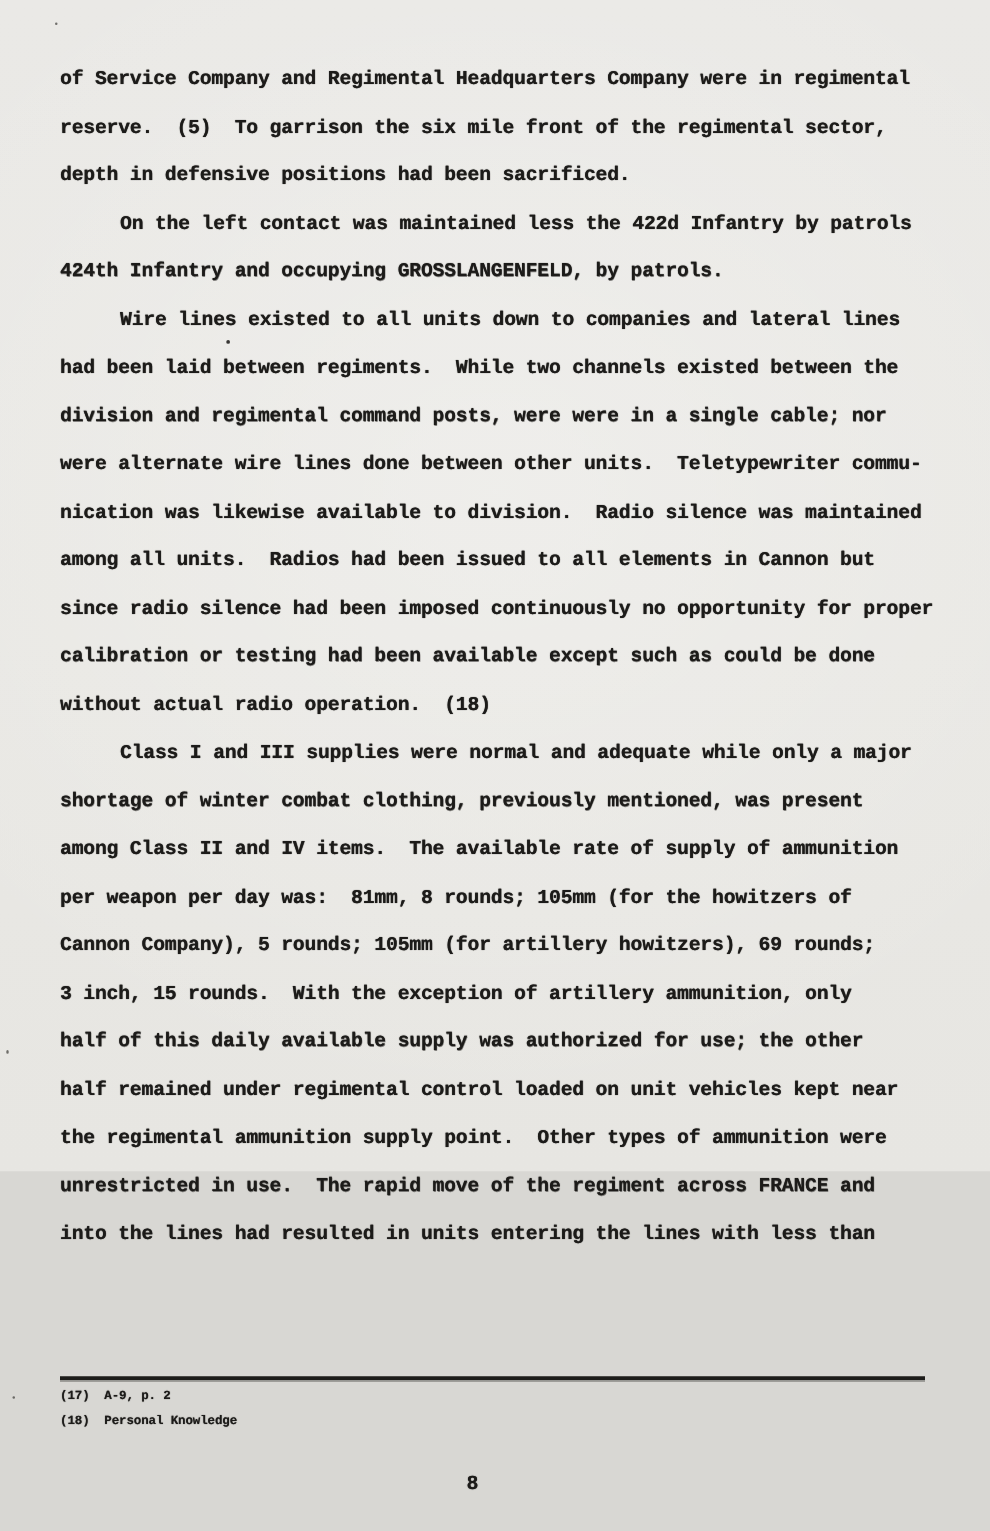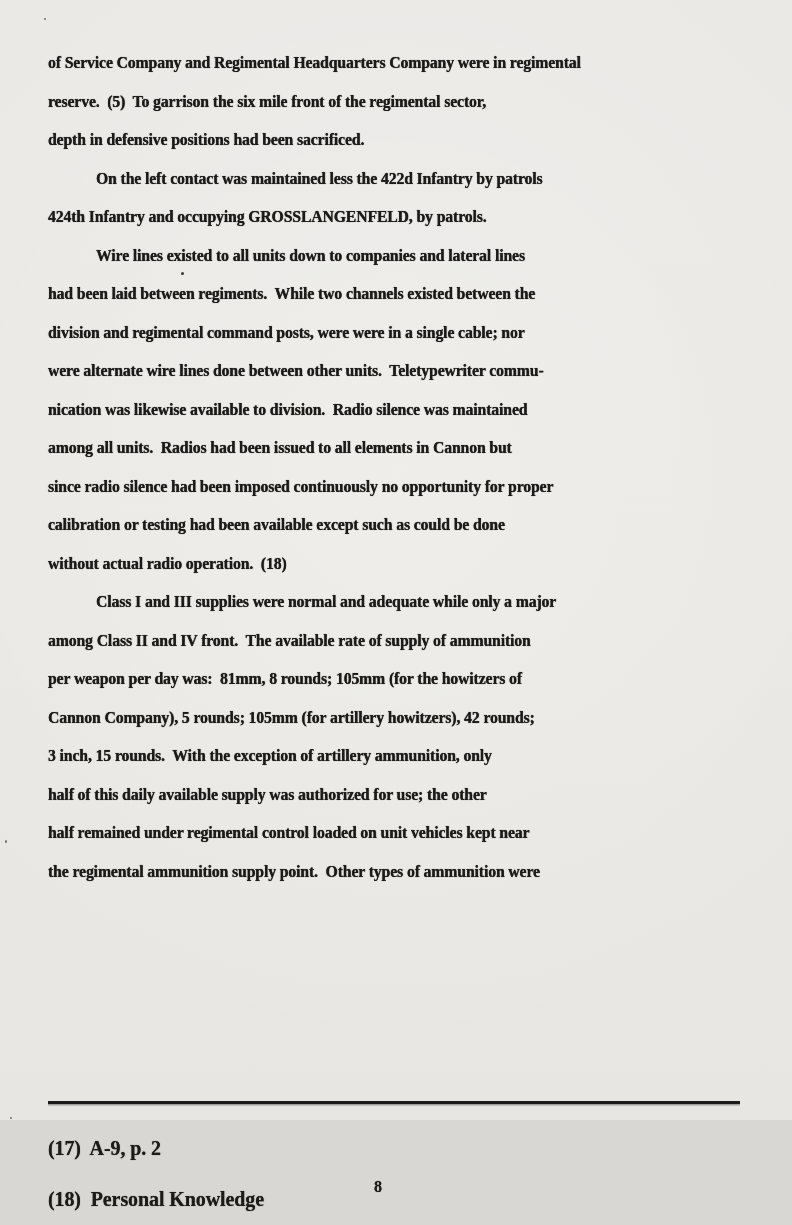--- a/index.html
+++ b/index.html
@@ -8,25 +8,25 @@
   }
   body {
     width: 792px;
     height: 1225px;
     background: #d8d7d3;
     overflow: hidden;
   }
   .paper {
     position: relative;
     width: 792px;
-    height: 1120px;
+    height: 937px;
     background:
       radial-gradient(ellipse 120% 90% at 50% 42%, rgba(255,255,255,0.25), rgba(0,0,0,0) 60%),
       linear-gradient(180deg, #eae9e6 0%, #e9e8e4 55%, #e7e6e2 100%);
-    font-family: Liberation Serif, serif;
+    font-family: Liberation Mono, monospace;
     color: #1c1b19;
   }
   .body-text {
     position: absolute;
     left: 48px;
     top: 44px;
     width: 730px;
   }
   .line {
     white-space: pre;
@@ -49,26 +49,25 @@
     background: #1d1c1a;
     box-shadow: 0 1.5px 0 rgba(29,28,26,0.35);
   }
   .footnotes {
     position: absolute;
     left: 48px;
     top: 1108px;
   }
   .footnote-line {
     white-space: pre;
-    font-size: 20px;
+    font-size: 10px;
     font-weight: 700;
     line-height: 19.5px;
     letter-spacing: -0.1px;
     text-shadow: 0 0 0.8px rgba(28,27,25,0.85);
-    margin-top: 31px;
   }
   .page-number {
     position: absolute;
     left: 0;
     top: 1178px;
     width: 756px;
     text-align: center;
     font-size: 16px;
     font-weight: 700;
     text-shadow: 0 0 0.8px rgba(28,27,25,0.85);
@@ -97,27 +96,30 @@
       <div class="line indent">Wire lines existed to all units down to companies and lateral lines</div>
       <div class="line">had been laid between regiments.  While two channels existed between the</div>
       <div class="line">division and regimental command posts, were were in a single cable; nor</div>
       <div class="line">were alternate wire lines done between other units.  Teletypewriter commu-</div>
       <div class="line">nication was likewise available to division.  Radio silence was maintained</div>
       <div class="line">among all units.  Radios had been issued to all elements in Cannon but</div>
       <div class="line">since radio silence had been imposed continuously no opportunity for proper</div>
       <div class="line">calibration or testing had been available except such as could be done</div>
       <div class="line">without actual radio operation.  (18)</div>
       <div class="line indent">Class I and III supplies were normal and adequate while only a major</div>
-      <div class="line">among Class II and IV front.  The available rate of supply of ammunition</div>
+      <div class="line">shortage of winter combat clothing, previously mentioned, was present</div>
+      <div class="line">among Class II and IV items.  The available rate of supply of ammunition</div>
       <div class="line">per weapon per day was:  81mm, 8 rounds; 105mm (for the howitzers of</div>
-      <div class="line">Cannon Company), 5 rounds; 105mm (for artillery howitzers), 42 rounds;</div>
+      <div class="line">Cannon Company), 5 rounds; 105mm (for artillery howitzers), 69 rounds;</div>
       <div class="line">3 inch, 15 rounds.  With the exception of artillery ammunition, only</div>
       <div class="line">half of this daily available supply was authorized for use; the other</div>
       <div class="line">half remained under regimental control loaded on unit vehicles kept near</div>
       <div class="line">the regimental ammunition supply point.  Other types of ammunition were</div>
+      <div class="line">unrestricted in use.  The rapid move of the regiment across FRANCE and</div>
+      <div class="line">into the lines had resulted in units entering the lines with less than</div>
     </div>
 
   <div class="footnote-rule"></div>
 
   <div class="footnotes">
       <div class="footnote-line">(17)  A-9, p. 2</div>
       <div class="footnote-line">(18)  Personal Knowledge</div>
     </div>
 
   <div class="page-number">8</div>

